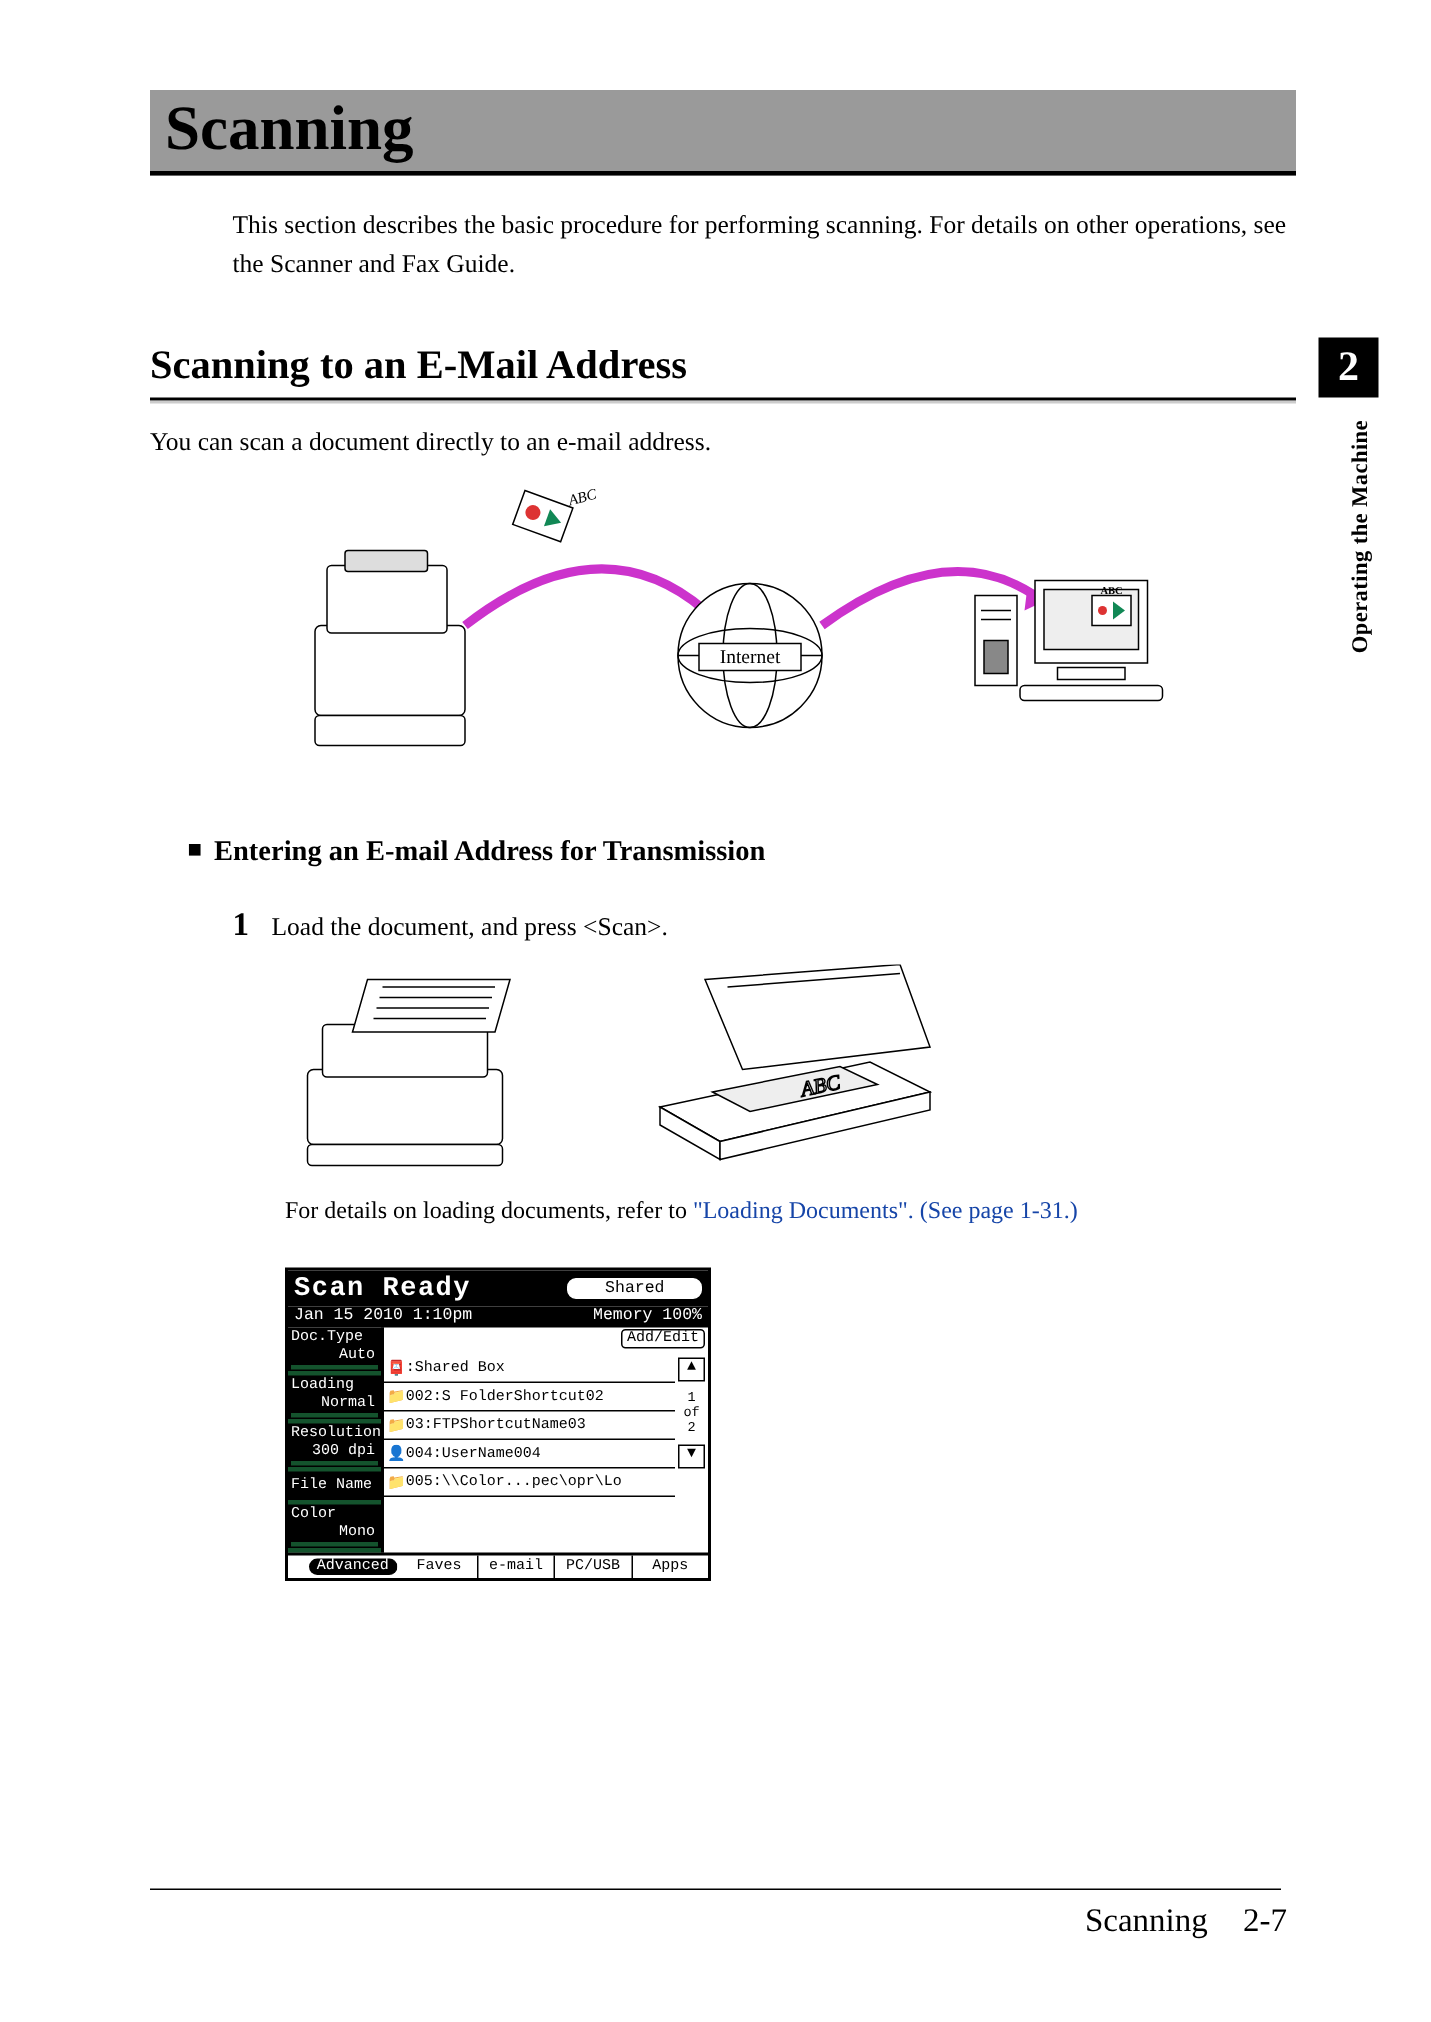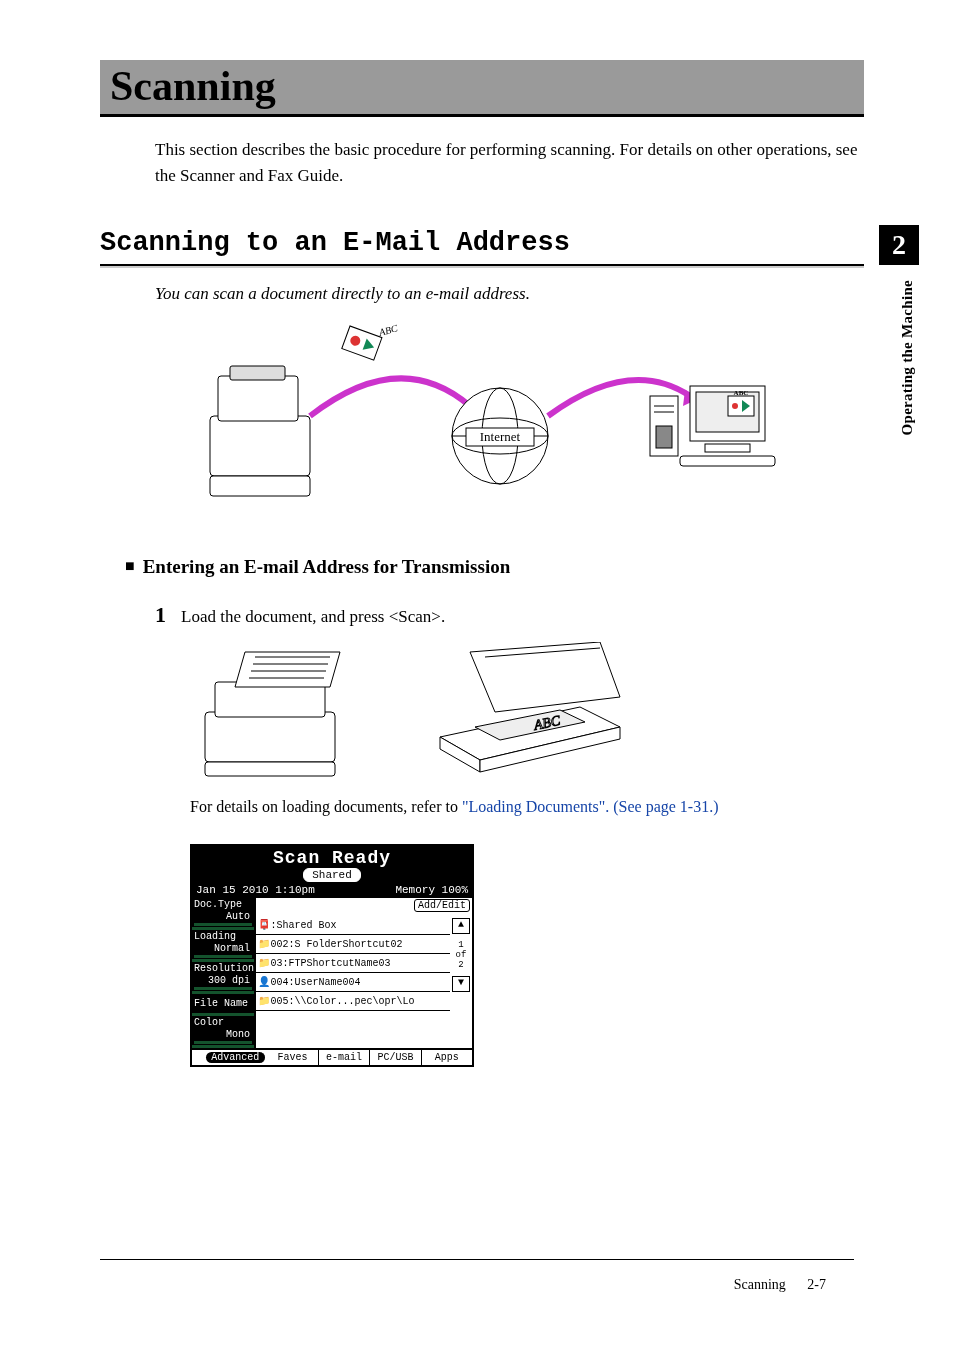--- a/index.html
+++ b/index.html
@@ -64,27 +64,24 @@
     letter-spacing: 0.3px;
   }
   
   .section-h2 {
     font-size: 27px;
     font-weight: bold;
     border-bottom: 2px solid #000;
     padding-bottom: 6px;
     margin: 0 0 18px 0;
     box-shadow: 0 2px 0 #ccc;
-    font-family: Liberation Mono, monospace;
   }
   .section-intro {
-    margin-left: 55px;
     font-size: 17px;
     margin-bottom: 12px;
-    font-style: italic;
   }
   
   .diagram {
     margin: 0 0 40px 100px;
   }
   .diagram svg { display:block; }
   
   .sub-h3 {
     font-size: 19px;
     font-weight: bold;
@@ -128,24 +125,23 @@
     font-size: 12px;
     background: #fff;
   }
   .lcd-top {
     background: #000;
     color: #fff;
     display: flex;
     align-items: center;
     justify-content: space-between;
     padding: 2px 4px;
-    flex-direction: column;
   }
   .lcd-top .ready { font-size: 18px; font-weight: bold; letter-spacing:1px; }
-  .lcd-top .shared { background:#fff; color:#000; border:1px solid #fff; border-radius:6px; padding:0 8px; font-size:11px;}
+  .lcd-top .shared { background:#fff; color:#000; border:1px solid #fff; border-radius:6px; padding:0 24px; font-size:11px;}
   .lcd-dt {
     background:#000; color:#fff;
     display:flex; justify-content:space-between;
     padding: 0 4px 2px 4px;
     font-size: 11px;
   }
   .lcd-body { display:flex; }
   .lcd-left {
     width: 62px;
     background: #000;
@@ -163,22 +159,22 @@
   .lcd-scroll .arrow { border:1px solid #000; width:16px; height:14px; text-align:center; line-height:12px; font-size:10px; background:#fff;}
   .lcd-scroll .pg { font-size:9px; text-align:center; margin:6px 0;}
   .lcd-bottom { display:flex; border-top:2px solid #000;padding-left:12px;}
   .lcd-bottom .cell { flex:1; text-align:center; font-size:10px; padding:2px 0; border-right:1px solid #000;}
   .lcd-bottom .cell:last-child{border-right:none;}
   .lcd-bottom .adv { background:#000; color:#fff; border-radius:8px; margin:2px; padding:0 4px;}
   
   .footer {
     position: absolute;
     bottom: 55px;
-    right: 128px;
-    font-size: 14px;
+    right: 96px;
+    font-size: 22px;
   }
   .footer .sec { margin-right: 18px; }
   .hr-foot {
     position:absolute;
     bottom: 88px;
     left: 100px;
     right: 100px;
     border-top:1px solid #000;
   }
 </style>

